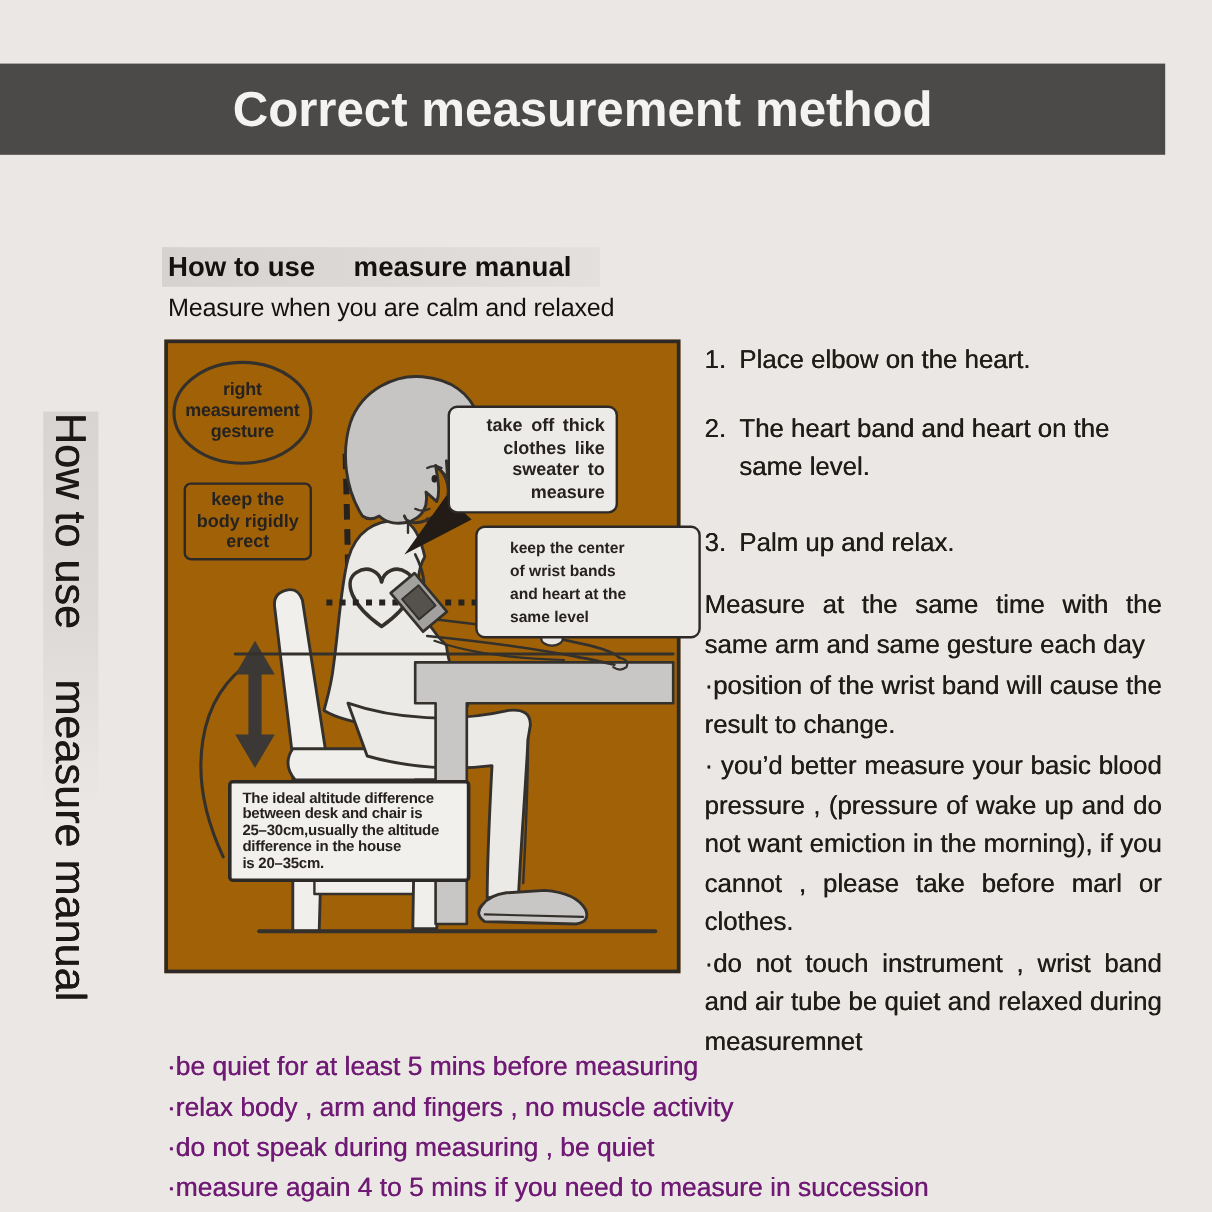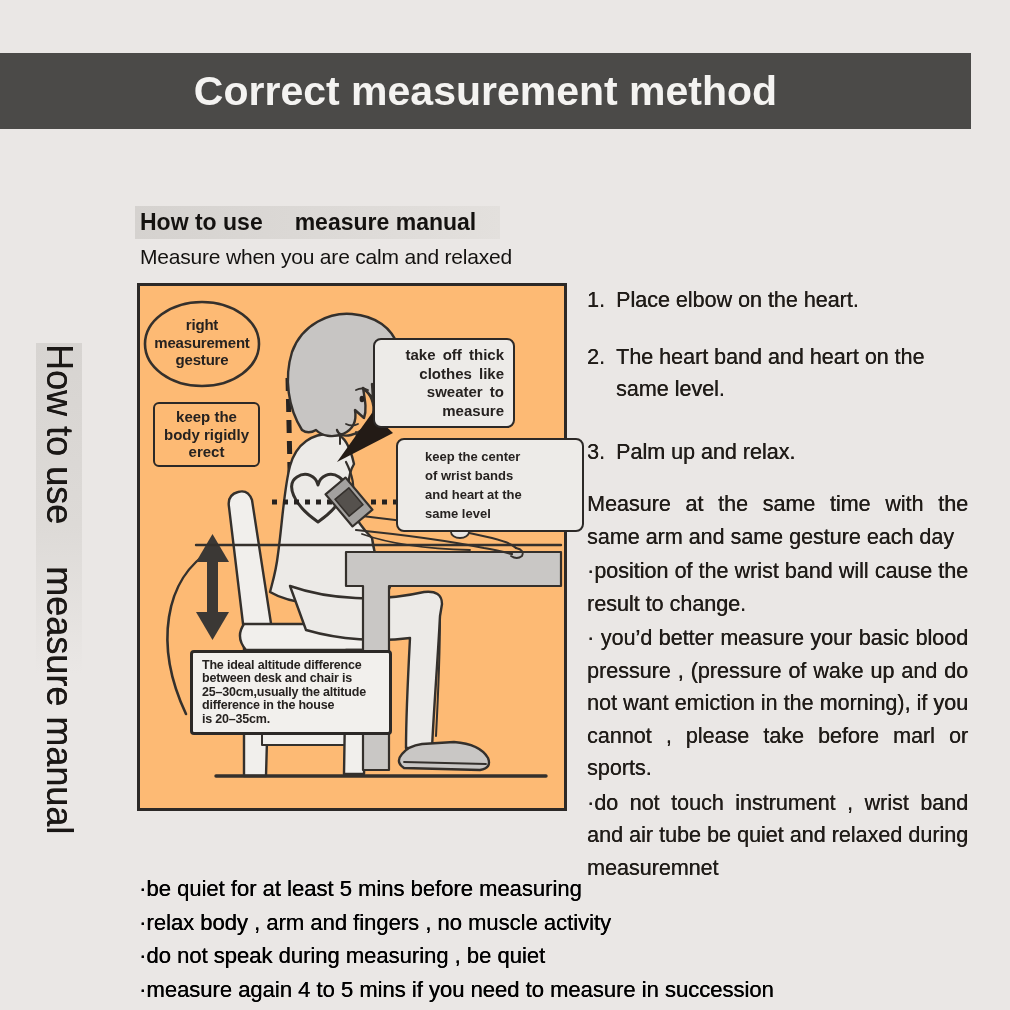--- a/index.html
+++ b/index.html
@@ -23,21 +23,21 @@
   .section-band{position:absolute;left:135px;top:206px;width:365px;height:33px;
                 background:linear-gradient(90deg,#d5d2cf,#e3e0dd);}
   .section-heading{position:absolute;left:140px;top:205px;font-size:23px;font-weight:700;
                    line-height:34px;color:#141210;white-space:nowrap;}
   .section-heading .p2{margin-left:32px;}
   .sub-heading{position:absolute;left:140px;top:241px;font-size:21px;font-weight:400;
                line-height:32px;color:#141210;white-space:nowrap;letter-spacing:-0.2px;}
 
   
   .figure{position:absolute;left:137px;top:283px;width:424px;height:522px;
-          border:3px solid #2c2927;background:#fdba74;}
+          border:3px solid #2c2927;background:#a16207;}
   .figure svg{position:absolute;left:0;top:0;}
   .callout{position:absolute;white-space:pre-line;color:#262220;font-weight:700;}
   .ellipse-text{left:5px;top:30px;width:114px;text-align:center;font-size:15px;line-height:17.5px;letter-spacing:-0.2px;}
   .cbox{border:2.5px solid #2c2927;border-radius:8px;}
   .erect{left:13px;top:116px;width:99px;padding:4px 2px;text-align:center;font-size:15px;line-height:17.5px;border-radius:6px;}
   .bubble{left:233px;top:52px;width:120px;padding:6px 9px;background:#edebe8;font-size:15px;line-height:18.5px;word-spacing:3px;text-align:right;}
   .wrist{left:256px;top:152px;width:130px;padding:7px 27px;background:#edebe8;font-size:13px;line-height:19px;}
   .altitude{left:50px;top:364px;width:178px;padding:6px 9px;background:#f2f0ed;border-width:3px;border-radius:4px;
             font-size:12.5px;line-height:13.4px;letter-spacing:-0.2px;}
 
@@ -46,21 +46,21 @@
              text-shadow:0.35px 0 0 currentColor;}
   .step{display:flex;line-height:32px;}
   .step .num{width:29px;flex:none;}
   .step-2{margin-top:25px;}
   .step-3{margin-top:31px;}
   .paras{margin-top:20px;}
   .para{margin:0;line-height:32.5px;text-align:justify;}
   .para + .para{margin-top:2px;}
 
   
-  .bottom-notes{position:absolute;left:139px;top:872px;width:790px;font-size:22px;color:#000000;
+  .bottom-notes{position:absolute;left:139px;top:872px;width:790px;font-size:22px;color:#701a75;
                 text-shadow:0.35px 0 0 currentColor;}
   .note{line-height:33.5px;}
 </style>
 </head>
 <body>
 
 <div class="page">
 
   <div class="title-bar">
     <span>Correct measurement method</span>
@@ -165,21 +165,21 @@
         <span class="num">2.</span>
         <span>The heart band and heart on the same level.</span>
       </div>
     <div class="step step-3">
         <span class="num">3.</span>
         <span>Palm up and relax.</span>
       </div>
     <div class="paras">
       <p class="para">Measure at the same time with the same arm and same gesture each day</p>
       <p class="para">·position of the wrist band will cause the result to change.</p>
-      <p class="para">· you’d better measure your basic blood pressure , (pressure of wake up and do not want emiction in the morning), if you cannot , please take before marl or sports.</p>
+      <p class="para">· you’d better measure your basic blood pressure , (pressure of wake up and do not want emiction in the morning), if you cannot , please take before marl or clothes.</p>
       <p class="para">·do not touch instrument , wrist band and air tube be quiet and relaxed during measuremnet</p>
     </div>
   </div>
 
   <div class="bottom-notes">
     <div class="note">·be quiet for at least 5 mins before measuring</div>
     <div class="note">·relax body , arm and fingers , no muscle activity</div>
     <div class="note">·do not speak during measuring , be quiet</div>
     <div class="note">·measure again 4 to 5 mins if you need to measure in succession</div>
   </div>

